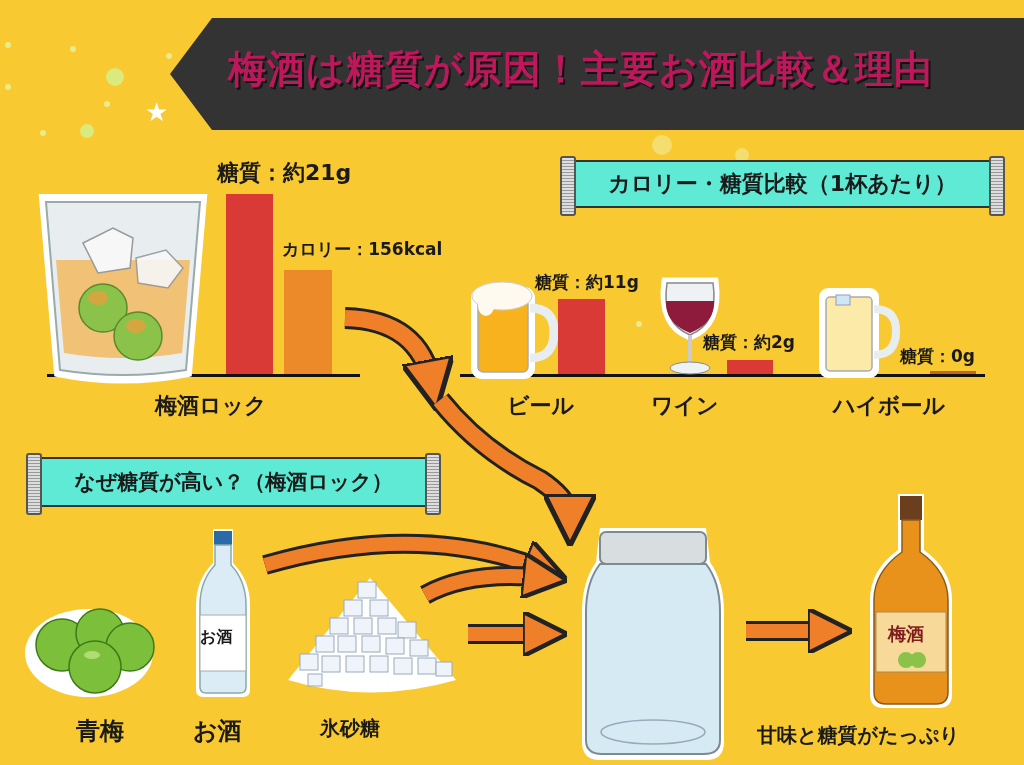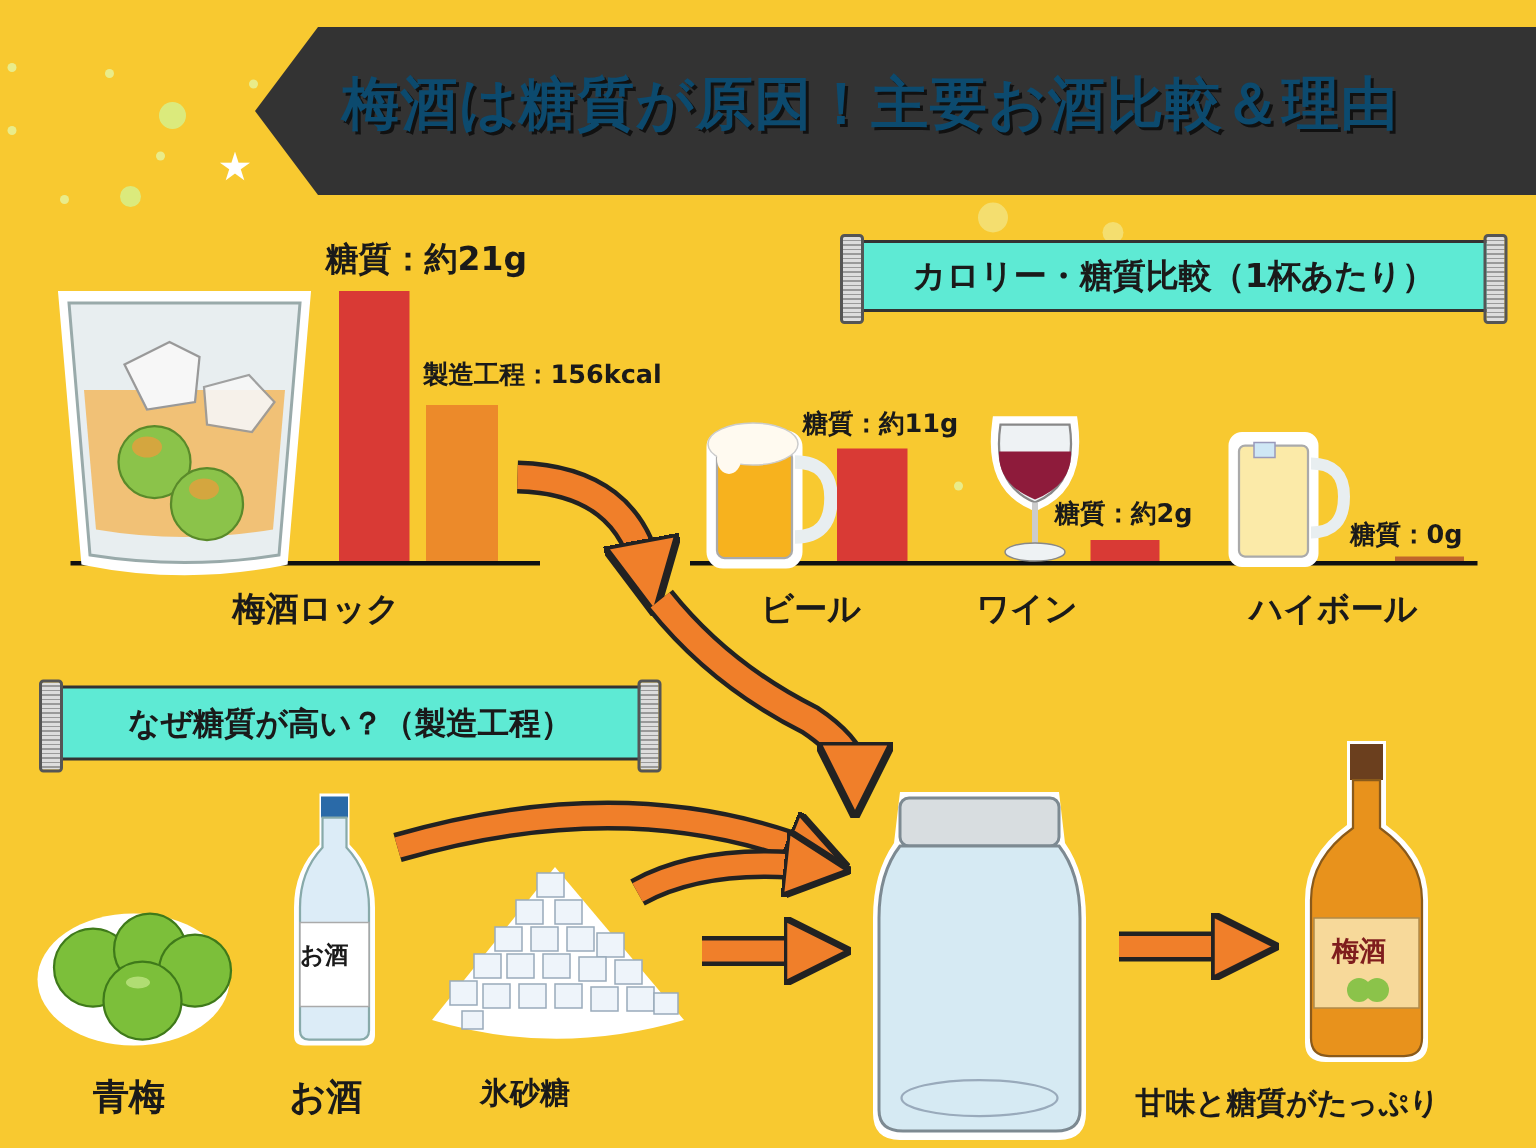--- a/index.html
+++ b/index.html
@@ -2,21 +2,21 @@
 <html><head>
 <meta charset="utf-8">
 <style>
   *{box-sizing:border-box;margin:0;padding:0}
   html,body{width:1024px;height:765px;overflow:hidden}
   body{background:#f8c930;font-family:"DejaVu Sans","Liberation Sans",sans-serif;position:relative;color:#1a1a1a}
   .abs{position:absolute}
   .dot{position:absolute;border-radius:50%;background:#e6f29a;opacity:.85}
   
   #banner{left:170px;top:18px;width:854px;height:112px;background:#333;clip-path:polygon(42px 0,100% 0,100% 100%,42px 100%,0 50%)}
-  #title{left:228px;top:44px;font-size:38px;font-weight:bold;color:#0c4a6e;letter-spacing:1px;text-shadow:2px 2px 0 #111;white-space:nowrap}
+  #title{left:228px;top:44px;font-size:38px;font-weight:bold;color:#be185d;letter-spacing:1px;text-shadow:2px 2px 0 #111;white-space:nowrap}
   
   .scroll{position:absolute;background:#5eead4;border:2px solid #333;border-radius:3px;display:flex;align-items:center;justify-content:center;font-weight:bold;white-space:nowrap}
   .scroll::before,.scroll::after{content:"";position:absolute;top:-6px;width:12px;height:calc(100% + 12px);background:repeating-linear-gradient(#ddd 0 2px,#999 2px 3px);border:2px solid #555;border-radius:3px}
   .scroll::before{left:-12px}
   .scroll::after{right:-12px}
   .baseline{position:absolute;height:3px;background:#111}
   .bar{position:absolute;bottom:0}
   .val{position:absolute;font-weight:bold;font-size:17px;white-space:nowrap}
   .cat{position:absolute;font-weight:bold;font-size:22px;white-space:nowrap;text-align:center}
 </style>
@@ -49,21 +49,21 @@
   <path d="M45 55 L75 40 L95 50 L92 80 L60 85 Z" fill="#f7f7f7" stroke="#999" stroke-width="1.5"></path>
   <path d="M98 70 L128 62 L145 80 L130 100 L100 95 Z" fill="#f7f7f7" stroke="#999" stroke-width="1.5" opacity=".9"></path>
   <circle cx="65" cy="120" r="24" fill="#8bc34a" stroke="#5a8a2a" stroke-width="1.5"></circle>
   <circle cx="100" cy="148" r="24" fill="#8bc34a" stroke="#5a8a2a" stroke-width="1.5"></circle>
   <ellipse cx="60" cy="110" rx="10" ry="7" fill="#f39a3a" opacity=".7"></ellipse>
   <ellipse cx="98" cy="138" rx="10" ry="7" fill="#f39a3a" opacity=".7"></ellipse>
 </svg>
 <div class="bar abs" style="left:226px;top:194px;width:47px;height:180px;background:#d93a35"></div>
 <div class="bar abs" style="left:284px;top:270px;width:48px;height:104px;background:#ec8a2a"></div>
 <div class="val" style="left:217px;top:158px;font-size:22px">糖質：約21g</div>
-<div class="val" style="left:282px;top:238px">製造工程：156kcal</div>
+<div class="val" style="left:282px;top:238px">カロリー：156kcal</div>
 <div class="cat" style="left:155px;top:391px">梅酒ロック</div>
 
 <div class="baseline" style="left:460px;top:374px;width:525px"></div>
 
 <svg class="abs" style="left:470px;top:272px" width="88" height="110">
   <rect x="4" y="18" width="58" height="86" rx="8" fill="#fff" stroke="#fff" stroke-width="6"></rect>
   <path d="M60 36 Q84 36 84 60 Q84 86 60 86" fill="none" stroke="#e8eef0" stroke-width="9"></path>
   <rect x="8" y="28" width="50" height="72" rx="5" fill="#f7b21e" stroke="#aaa" stroke-width="1.5"></rect>
   <ellipse cx="32" cy="24" rx="30" ry="14" fill="#fffaf0" stroke="#ccc"></ellipse>
   <ellipse cx="16" cy="34" rx="8" ry="10" fill="#fffaf0"></ellipse>
@@ -86,21 +86,21 @@
 <svg class="abs" style="left:818px;top:285px" width="82" height="95">
   <rect x="4" y="6" width="54" height="84" rx="6" fill="#fff" stroke="#fff" stroke-width="6"></rect>
   <path d="M56 24 Q78 24 78 46 Q78 70 56 70" fill="none" stroke="#e8eef0" stroke-width="8"></path>
   <rect x="8" y="12" width="46" height="74" rx="4" fill="#fbeaa8" stroke="#aaa" stroke-width="1.5"></rect>
   <rect x="18" y="10" width="14" height="10" fill="#cfe7f5" stroke="#99b"></rect>
 </svg>
 <div class="bar abs" style="left:930px;top:371px;width:46px;height:3px;background:#c0662a"></div>
 <div class="val" style="left:900px;top:345px">糖質：0g</div>
 <div class="cat" style="left:833px;top:391px">ハイボール</div>
 
-<div class="scroll" style="left:36px;top:457px;width:395px;height:50px;font-size:21px">なぜ糖質が高い？（製造工程）</div>
+<div class="scroll" style="left:36px;top:457px;width:395px;height:50px;font-size:21px">なぜ糖質が高い？（梅酒ロック）</div>
 
 <svg class="abs" style="left:0;top:0;pointer-events:none" width="1024" height="765">
   <defs>
     <marker id="ah" viewBox="0 0 10 10" refX="5" refY="5" markerWidth="3.2" markerHeight="3.2" orient="auto">
       <path d="M0 0 L10 5 L0 10 Z" fill="#f07f2a" stroke="#222" stroke-width="1"></path>
     </marker>
   </defs>
   <g fill="none" stroke-linecap="butt">
 
     <path d="M345 318 Q420 320 432 385" stroke="#222" stroke-width="22"></path>
@@ -123,21 +123,21 @@
 </svg>
 
 <svg class="abs" style="left:22px;top:605px" width="135" height="95">
   <ellipse cx="67" cy="48" rx="64" ry="44" fill="#fff"></ellipse>
   <circle cx="40" cy="40" r="26" fill="#7cbf3a" stroke="#3f7a1a" stroke-width="1.5"></circle>
   <circle cx="78" cy="28" r="24" fill="#7cbf3a" stroke="#3f7a1a" stroke-width="1.5"></circle>
   <circle cx="108" cy="42" r="24" fill="#7cbf3a" stroke="#3f7a1a" stroke-width="1.5"></circle>
   <circle cx="73" cy="62" r="26" fill="#7cbf3a" stroke="#3f7a1a" stroke-width="1.5"></circle>
   <ellipse cx="70" cy="50" rx="8" ry="4" fill="#c6ea8c" opacity=".7"></ellipse>
 </svg>
-<div class="cat" style="left:62px;top:715px;font-size:24px">青梅</div>
+<div class="cat" style="left:76px;top:715px;font-size:24px">青梅</div>
 
 <svg class="abs" style="left:188px;top:525px" width="70" height="175">
   <path d="M25 4 L45 4 L45 38 Q62 55 62 80 L62 165 Q62 172 55 172 L15 172 Q8 172 8 165 L8 80 Q8 55 25 38 Z" fill="#fff"></path>
   <rect x="26" y="6" width="18" height="14" fill="#2a6aa8"></rect>
   <path d="M27 20 L43 20 L43 40 Q58 56 58 80 L58 162 Q58 168 52 168 L18 168 Q12 168 12 162 L12 80 Q12 56 27 40 Z" fill="#dcecf7" stroke="#8aa" stroke-width="1.5"></path>
   <rect x="12" y="90" width="46" height="56" fill="#fff" stroke="#aaa"></rect>
 </svg>
 <div class="abs" style="left:200px;top:627px;font-size:16px;font-weight:bold">お酒</div>
 <div class="cat" style="left:193px;top:715px;font-size:24px">お酒</div>
 

